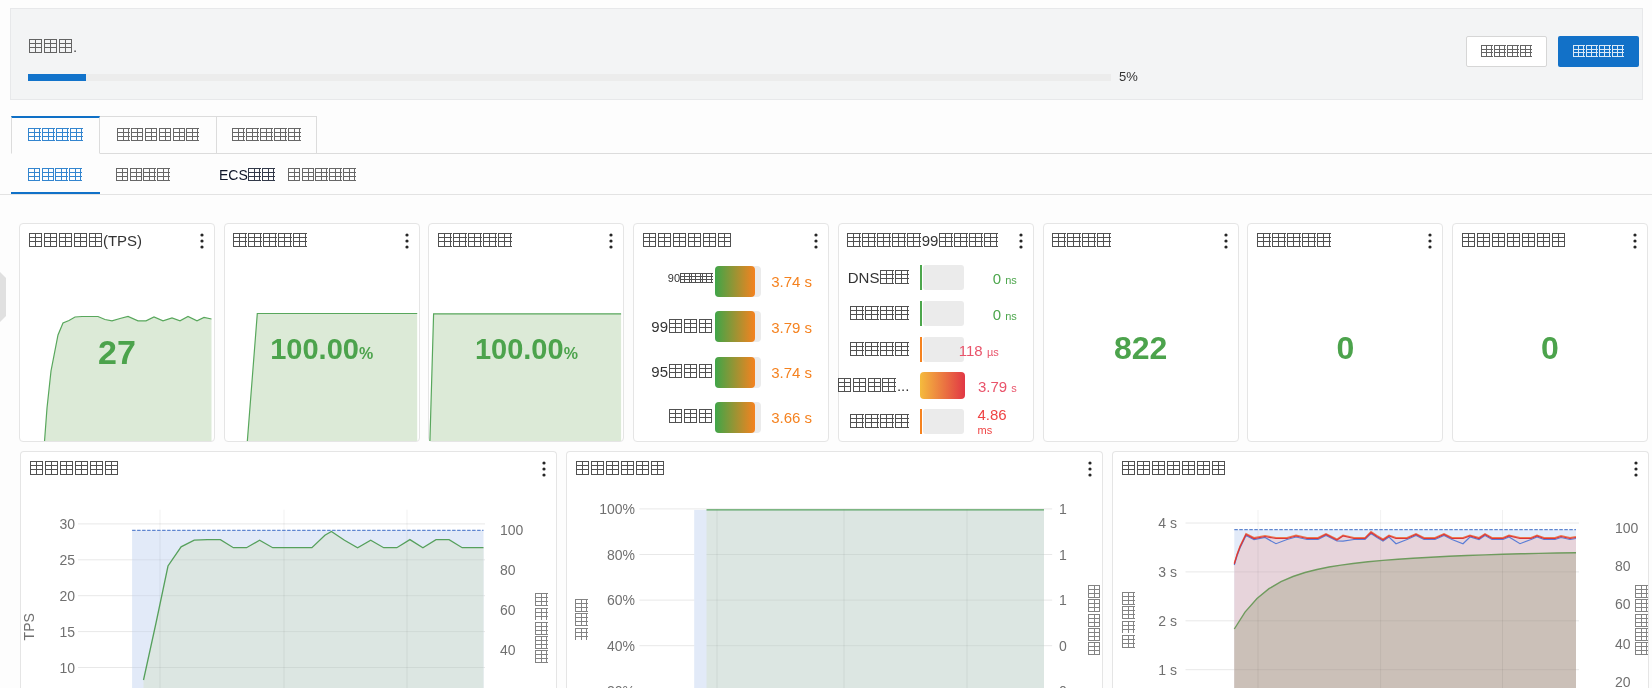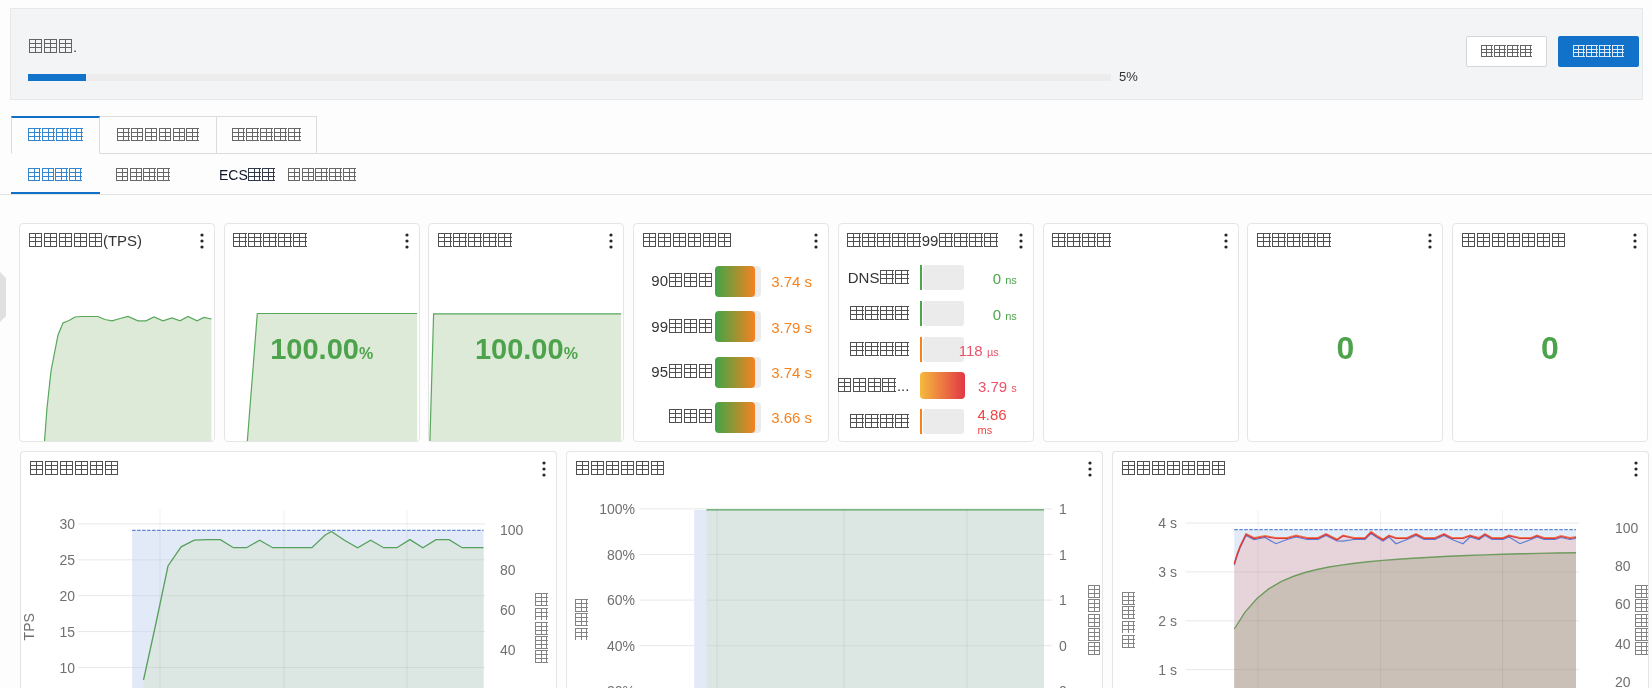--- a/index.html
+++ b/index.html
@@ -38,20 +38,21 @@
 <div class="ct"><i class="z"></i><i class="z"></i><i class="z"></i><i class="z"></i><i class="z"></i>(TPS)</div>
 <svg class="keb" width="8" height="18" viewBox="0 0 8 18">
       <circle cx="4" cy="3" r="1.6" fill="#262626"></circle>
       <circle cx="4" cy="9" r="1.6" fill="#262626"></circle>
       <circle cx="4" cy="15" r="1.6" fill="#262626"></circle>
     </svg>
 <svg class="abs" style="left:0;top:0" width="194" height="217" viewBox="0 0 194 217">
       <path d="M24.5,218.5 L27.0,185.0 L31.0,148.0 L38.0,112.0 L43.0,100.0 L49.0,97.5 L55.0,94.0 L62.0,93.5 L70.0,93.5 L78.0,93.5 L85.0,96.5 L92.0,97.8 L100.0,95.5 L108.0,93.5 L118.0,97.8 L126.0,97.8 L134.0,94.0 L143.0,97.8 L152.0,95.0 L160.0,97.8 L168.0,93.5 L177.0,97.8 L184.0,94.5 L191.5,96.0 L191.5,218.5 L24.5,218.5 Z" fill="#dcead7" stroke="none" transform="translate(0,-1)"></path>
       <path d="M24.5,218.5 L27.0,185.0 L31.0,148.0 L38.0,112.0 L43.0,100.0 L49.0,97.5 L55.0,94.0 L62.0,93.5 L70.0,93.5 L78.0,93.5 L85.0,96.5 L92.0,97.8 L100.0,95.5 L108.0,93.5 L118.0,97.8 L126.0,97.8 L134.0,94.0 L143.0,97.8 L152.0,95.0 L160.0,97.8 L168.0,93.5 L177.0,97.8 L184.0,94.5 L191.5,96.0" fill="none" stroke="#58a75c" stroke-width="1.2" transform="translate(0,-1)"></path>
     </svg>
+<div class="abs" style="left:0;top:109px;width:100%;text-align:center;font-size:34px;font-weight:bold;color:#4ca34c">27</div>
 </div>
 <div class="card" style="left:223.7px;top:223px;width:196px;height:219px">
 <div class="ct"><i class="z"></i><i class="z"></i><i class="z"></i><i class="z"></i><i class="z"></i></div>
 <svg class="keb" width="8" height="18" viewBox="0 0 8 18">
       <circle cx="4" cy="3" r="1.6" fill="#262626"></circle>
       <circle cx="4" cy="9" r="1.6" fill="#262626"></circle>
       <circle cx="4" cy="15" r="1.6" fill="#262626"></circle>
     </svg>
 <svg class="abs" style="left:0;top:0" width="194" height="217" viewBox="0 0 194 217">
       <path d="M22.3,218.5 L32.3,90.5 L100.0,90.5 L192.2,90.5 L192.2,218.5 L22.3,218.5 Z" fill="#dcead7" stroke="none" transform="translate(0,-1)"></path>
@@ -72,21 +73,21 @@
     </svg>
 <div class="abs" style="left:0;top:109px;width:100%;text-align:center;font-size:29px;font-weight:bold;color:#4ca34c">100.00<span style="font-size:16px">%</span></div>
 </div>
 <div class="card" style="left:633.1px;top:223px;width:196px;height:219px">
 <div class="ct"><i class="z"></i><i class="z"></i><i class="z"></i><i class="z"></i><i class="z"></i><i class="z"></i></div>
 <svg class="keb" width="8" height="18" viewBox="0 0 8 18">
       <circle cx="4" cy="3" r="1.6" fill="#262626"></circle>
       <circle cx="4" cy="9" r="1.6" fill="#262626"></circle>
       <circle cx="4" cy="15" r="1.6" fill="#262626"></circle>
     </svg>
-<div class="abs" style="left:-21.1px;top:48.0px;width:100px;text-align:right;font-size:15px;color:#333;white-space:nowrap">90<i class="z"></i><i class="z"></i><i class="z"></i></div>
+<div class="abs" style="left:-21.1px;top:48.0px;width:100px;text-align:right;font-size:11px;color:#333;white-space:nowrap">90<i class="z"></i><i class="z"></i><i class="z"></i></div>
 <div class="abs" style="left:81.4px;top:41.5px;width:46px;height:31px;background:#ebebeb;border-radius:4px"></div>
 <div class="abs" style="left:81.4px;top:41.5px;width:40px;height:31px;background:linear-gradient(90deg,#3fa548,#f5821f);border-radius:4px"></div>
 <div class="abs" style="left:130px;top:49.0px;width:48px;text-align:right;font-size:15px;color:#f5821f;white-space:nowrap">3.74 s</div>
 <div class="abs" style="left:-21.1px;top:93.5px;width:100px;text-align:right;font-size:15px;color:#333;white-space:nowrap">99<i class="z"></i><i class="z"></i><i class="z"></i></div>
 <div class="abs" style="left:81.4px;top:87.0px;width:46px;height:31px;background:#ebebeb;border-radius:4px"></div>
 <div class="abs" style="left:81.4px;top:87.0px;width:40px;height:31px;background:linear-gradient(90deg,#3fa548,#f5821f);border-radius:4px"></div>
 <div class="abs" style="left:130px;top:94.5px;width:48px;text-align:right;font-size:15px;color:#f5821f;white-space:nowrap">3.79 s</div>
 <div class="abs" style="left:-21.1px;top:139.0px;width:100px;text-align:right;font-size:15px;color:#333;white-space:nowrap">95<i class="z"></i><i class="z"></i><i class="z"></i></div>
 <div class="abs" style="left:81.4px;top:132.5px;width:46px;height:31px;background:#ebebeb;border-radius:4px"></div>
 <div class="abs" style="left:81.4px;top:132.5px;width:40px;height:31px;background:linear-gradient(90deg,#3fa548,#f5821f);border-radius:4px"></div>
@@ -123,20 +124,21 @@
 <div class="abs" style="left:84px;top:185.4px;width:41.7px;height:25px;background:#ebebeb;border-radius:3px"></div>
 <div class="abs" style="left:138.7px;top:183.9px;font-size:15px;color:#ef4444;line-height:14px">4.86<br><span style="font-size:11px">ms</span></div>
 </div>
 <div class="card" style="left:1042.6px;top:223px;width:196px;height:219px">
 <div class="ct"><i class="z"></i><i class="z"></i><i class="z"></i><i class="z"></i></div>
 <svg class="keb" width="8" height="18" viewBox="0 0 8 18">
       <circle cx="4" cy="3" r="1.6" fill="#262626"></circle>
       <circle cx="4" cy="9" r="1.6" fill="#262626"></circle>
       <circle cx="4" cy="15" r="1.6" fill="#262626"></circle>
     </svg>
+<div class="abs" style="left:0;top:106px;width:100%;text-align:center;font-size:32px;font-weight:bold;color:#4ca34c">822</div>
 </div>
 <div class="card" style="left:1247.3px;top:223px;width:196px;height:219px">
 <div class="ct"><i class="z"></i><i class="z"></i><i class="z"></i><i class="z"></i><i class="z"></i></div>
 <svg class="keb" width="8" height="18" viewBox="0 0 8 18">
       <circle cx="4" cy="3" r="1.6" fill="#262626"></circle>
       <circle cx="4" cy="9" r="1.6" fill="#262626"></circle>
       <circle cx="4" cy="15" r="1.6" fill="#262626"></circle>
     </svg>
 <div class="abs" style="left:0;top:106px;width:100%;text-align:center;font-size:32px;font-weight:bold;color:#4ca34c">0</div>
 </div>

